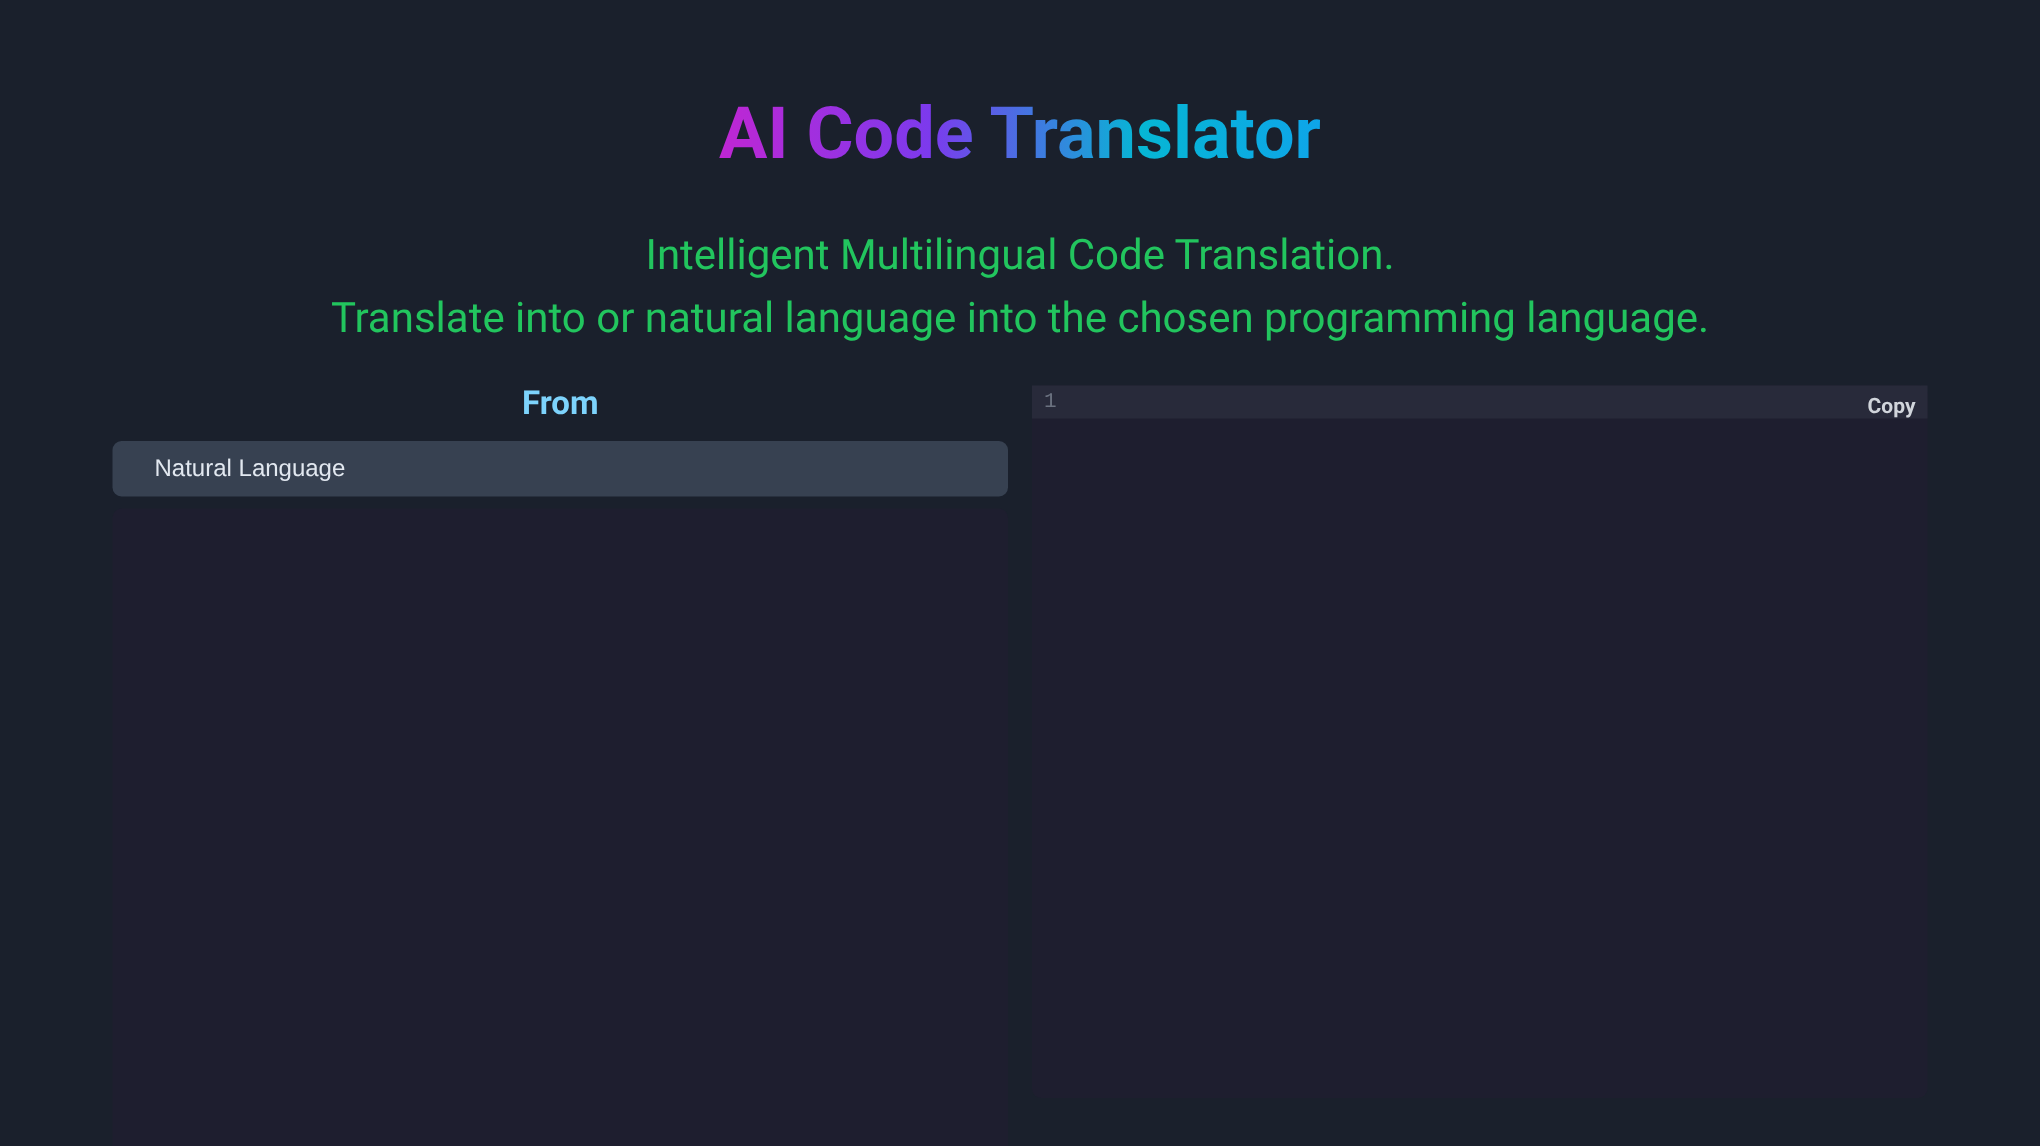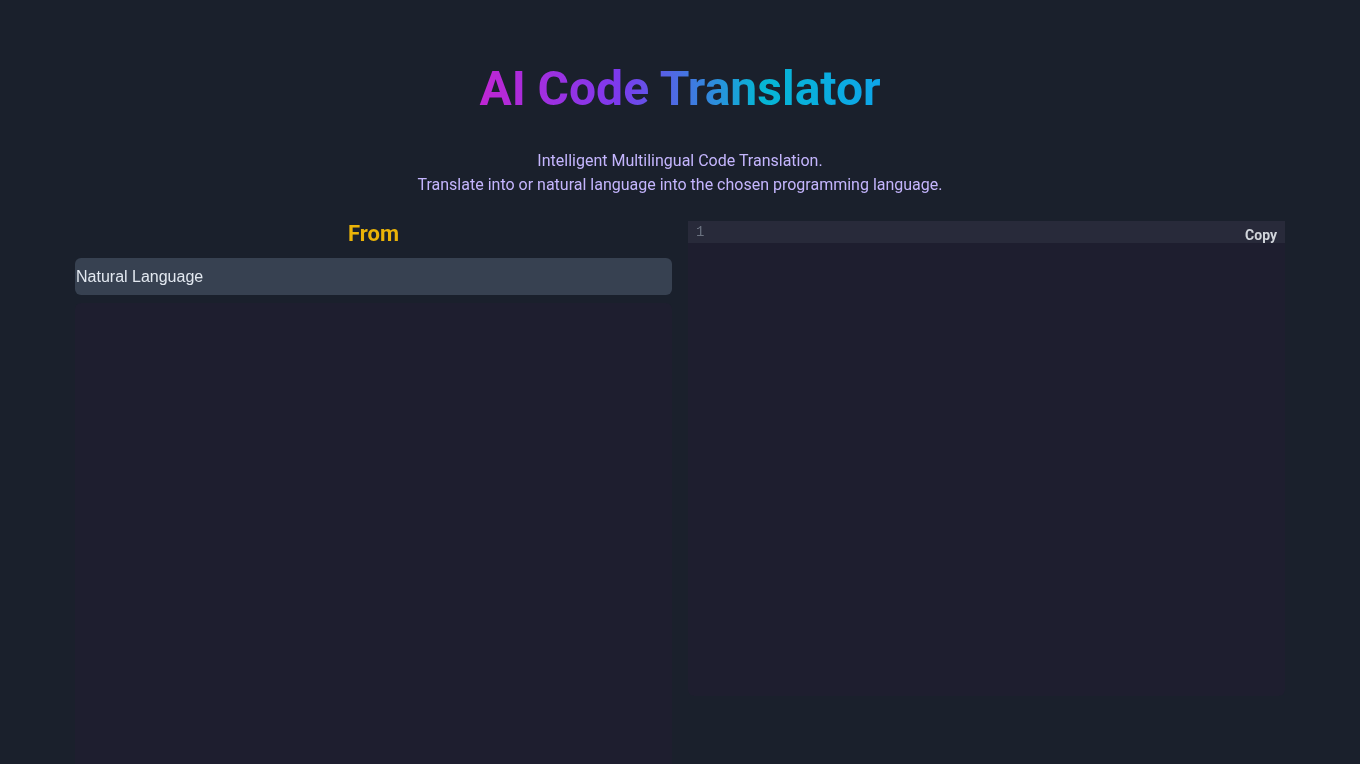--- a/index.html
+++ b/index.html
@@ -28,51 +28,51 @@
       font-size: 48px;
       font-weight: 700;
       background: linear-gradient(90deg, #c026d3 0%, #7c3aed 35%, #06b6d4 70%, #0ea5e9 100%);
       -webkit-background-clip: text;
       background-clip: text;
       -webkit-text-fill-color: transparent;
       margin-bottom: 32px;
     }
     
     .subtitle {
-      color: #c4b5fd;
-      font-size: 16px;
+      color: #22c55e;
+      font-size: 28px;
       text-align: center;
       line-height: 1.5;
       margin-bottom: 24px;
     }
     
     .panels {
       display: flex;
       gap: 16px;
       width: 1210px;
     }
     
     .panel {
       flex: 1;
       display: flex;
       flex-direction: column;
     }
     
     .panel-label {
       font-size: 22px;
       font-weight: 700;
-      color: #eab308;
+      color: #7dd3fc;
       text-align: center;
       margin-bottom: 12px;
     }
     
     .selector {
       background-color: #374151;
       border-radius: 6px;
-      padding: 10px 1px;
+      padding: 10px 28px;
       font-size: 16px;
       color: #e2e8f0;
       cursor: pointer;
       border: none;
       outline: none;
       width: 100%;
       appearance: none;
       margin-bottom: 8px;
     }
     

